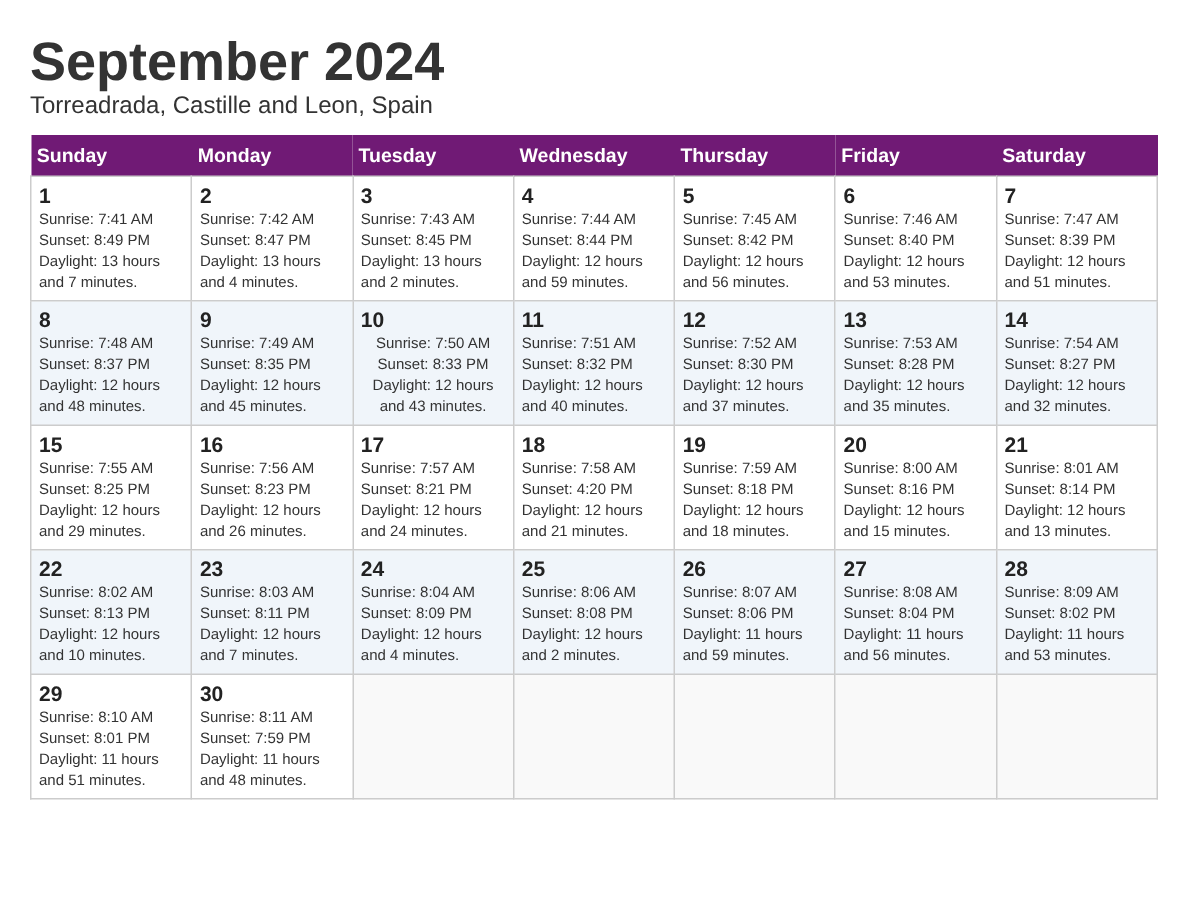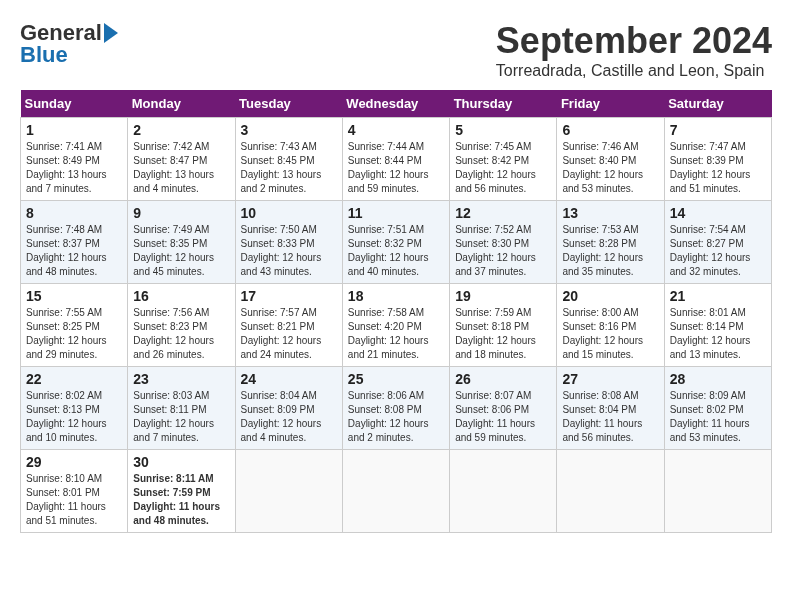--- a/index.html
+++ b/index.html
@@ -81,27 +81,20 @@
       line-height: 1.4;
     }
     .empty-cell {
       background-color: #f9f9f9 !important;
     }
   </style>
 </head>
 <body>
 
 <div class="header-section">
-  <div class="logo">
-    <div style="display:flex; align-items:center;">
-      <span style="font-size:22px; font-weight:bold; color:#333;">General</span>
-      <span class="logo-arrow"></span>
-    </div>
-    <span style="font-size:22px; font-weight:bold; color:#1a6faf; margin-top:-4px;">Blue</span>
-  </div>
   <div class="title-section">
     <div class="month-title">September 2024</div>
     <div class="location-title">Torreadrada, Castille and Leon, Spain</div>
   </div>
 </div>
 
 <table>
   <thead>
     <tr>
       <th>Sunday</th>
@@ -175,21 +168,21 @@
         </td>
         <td>
           <span class="day-num">9</span>
           <div class="day-info" style="white-space: pre-line;">Sunrise: 7:49 AM
 Sunset: 8:35 PM
 Daylight: 12 hours
 and 45 minutes.</div>
         </td>
         <td>
           <span class="day-num">10</span>
-          <div class="day-info" style="white-space: pre-line;">Sunrise: 7:50 AM
+          <div class="day-info" style="white-space: pre-line; text-align: center;">Sunrise: 7:50 AM
 Sunset: 8:33 PM
 Daylight: 12 hours
 and 43 minutes.</div>
         </td>
         <td>
           <span class="day-num">11</span>
           <div class="day-info" style="white-space: pre-line;">Sunrise: 7:51 AM
 Sunset: 8:32 PM
 Daylight: 12 hours
 and 40 minutes.</div>
@@ -321,21 +314,21 @@
       <tr>
         <td>
           <span class="day-num">29</span>
           <div class="day-info" style="white-space: pre-line;">Sunrise: 8:10 AM
 Sunset: 8:01 PM
 Daylight: 11 hours
 and 51 minutes.</div>
         </td>
         <td>
           <span class="day-num">30</span>
-          <div class="day-info" style="white-space: pre-line; font-weight: bold;">Sunrise: 8:11 AM
+          <div class="day-info" style="white-space: pre-line;">Sunrise: 8:11 AM
 Sunset: 7:59 PM
 Daylight: 11 hours
 and 48 minutes.</div>
         </td>
         <td class="empty-cell"></td>
         <td class="empty-cell"></td>
         <td class="empty-cell"></td>
         <td class="empty-cell"></td>
         <td class="empty-cell"></td>
       </tr>

